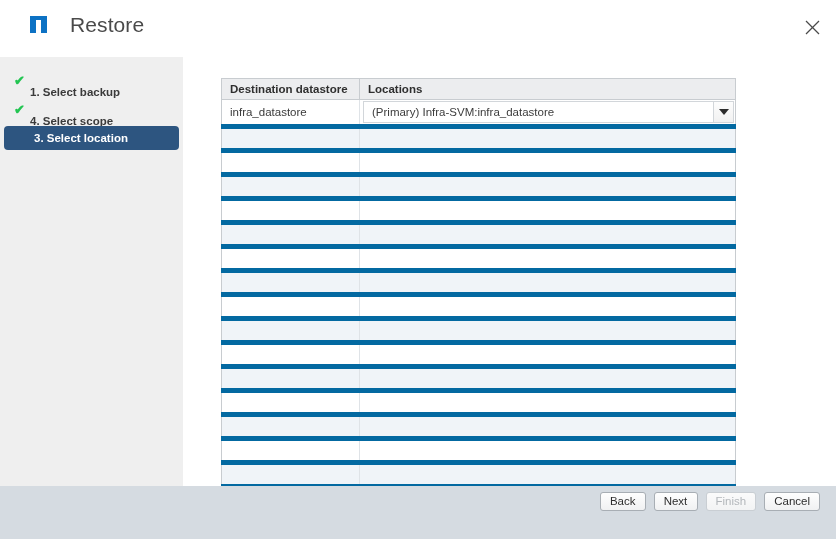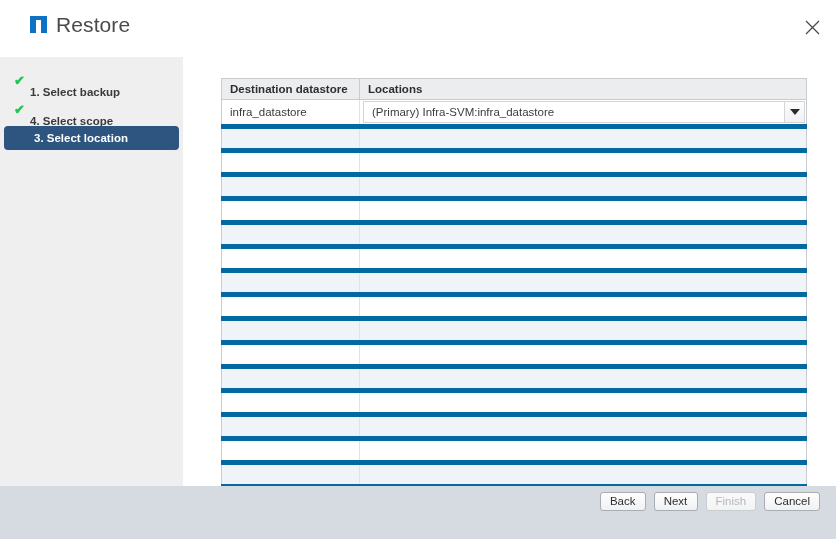--- a/index.html
+++ b/index.html
@@ -25,21 +25,21 @@
     height: 57px;
     background: #ffffff;
     box-sizing: border-box;
   }
   #brand {
     position: absolute;
     left: 30px;
     top: 14px;
     display: flex;
     align-items: center;
-    gap: 9px;
+    gap: 23px;
   }
   .brand-logo {
     width: 17px;
     height: 17px;
     position: relative;
     display: block;
   }
   .brand-logo .sq {
     position: absolute;
     left: 0; top: 0;
@@ -127,21 +127,21 @@
     width: 653px;
     height: 429px;
     background: #ffffff;
     box-sizing: border-box;
   }
 
   #datastore-table {
     position: absolute;
     left: 38px;
     top: 21px;
-    width: 586px;
+    width: 515px;
     border-collapse: collapse;
     border: 1px solid #c8ccd0;
     table-layout: fixed;
     background: #ffffff;
   }
   #datastore-table th {
     background: #ecedef;
     border-right: 1px solid #c8ccd0;
     border-bottom: 1px solid #c8ccd0;
     text-align: left;

